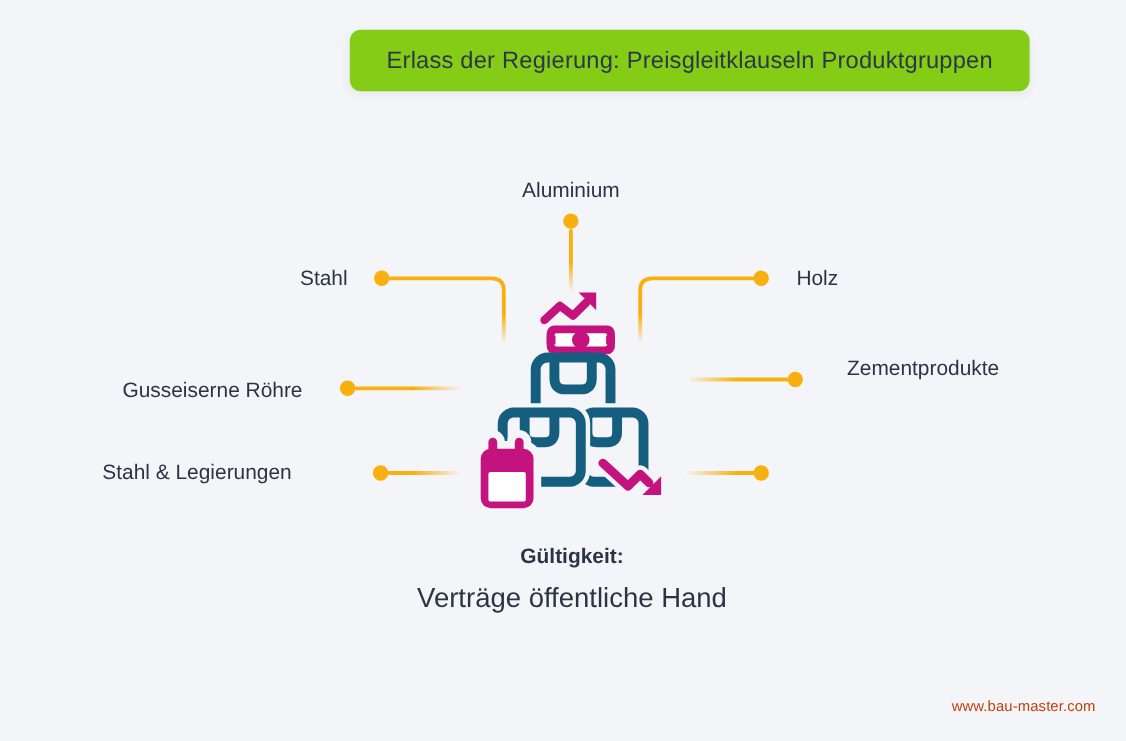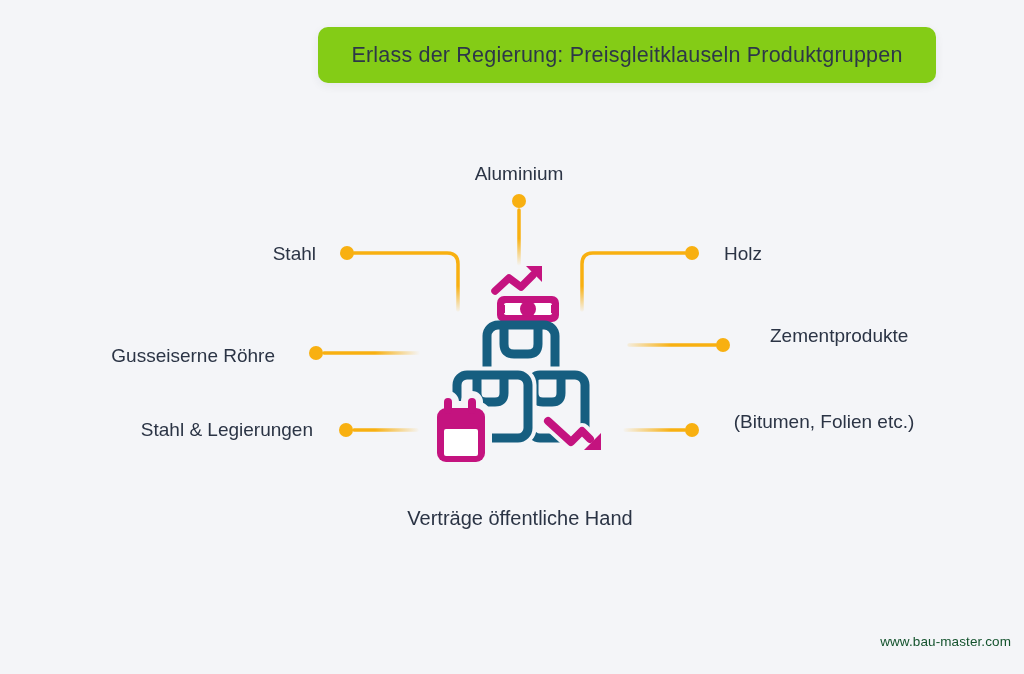--- a/index.html
+++ b/index.html
@@ -17,51 +17,50 @@
     font-size:21.5px;color:#2D3748;font-weight:500;letter-spacing:0.2px;white-space:nowrap;
   }
   .lbl{
     position:absolute;color:#2B3445;font-size:19px;font-weight:500;line-height:26px;white-space:nowrap;
   }
   #lbl-aluminium{left:419px;top:137px;width:200px;text-align:center;margin-top:24px;}
   #lbl-kupfer{left:116px;top:241px;width:200px;text-align:right;}
   #lbl-holz{left:724px;top:241px;width:200px;text-align:left;}
   #lbl-gusseiserne{left:55px;top:343px;width:220px;text-align:right;}
   #lbl-zement{left:770px;top:323px;width:220px;text-align:left;}
-  #lbl-stahl{left:93px;top:417px;width:220px;text-align:right;}
+  #lbl-stahl{left:93px;top:417px;width:220px;}
   #lbl-erdoel{left:699px;top:408px;width:250px;text-align:center;line-height:27px;}
   .overlay{position:absolute;left:0;top:0;pointer-events:none;}
   .center-icon{position:absolute;left:425px;top:258px;}
   .validity{
     position:absolute;left:320px;top:494px;width:400px;text-align:center;color:#2B3445;
   }
   .validity .v-heading{font-size:19px;font-weight:bold;line-height:26px;}
   .validity .v-range{font-size:21px;font-weight:bold;line-height:28px;margin-top:2px;}
-  .validity .v-note{font-size:20px;font-weight:normal;line-height:26px;margin-top:11px;}
+  .validity .v-note{font-size:25px;font-weight:normal;line-height:26px;margin-top:11px;}
   .footer-site{
-    position:absolute;right:13px;top:634px;font-size:13.5px;color:#14532d;letter-spacing:0.1px;
+    position:absolute;right:28px;top:634px;font-size:13.5px;color:#c2410c;letter-spacing:0.1px;
   }
 </style>
 </head>
 <body>
 
 <div class="canvas">
 
   <div class="title-card">
     <span class="title-text">Erlass der Regierung: Preisgleitklauseln Produktgruppen</span>
   </div>
 
   <div class="lbl" id="lbl-aluminium">Aluminium</div>
   <div class="lbl" id="lbl-kupfer">Stahl</div>
   <div class="lbl" id="lbl-holz">Holz</div>
   <div class="lbl" id="lbl-gusseiserne">Gusseiserne Röhre</div>
   <div class="lbl" id="lbl-zement">Zementprodukte</div>
   <div class="lbl" id="lbl-stahl">Stahl &amp; Legierungen</div>
   <div class="lbl" id="lbl-erdoel">
-    <div>(Bitumen, Folien etc.)</div>
   </div>
 
   <svg class="overlay" width="1024" height="674" viewBox="0 0 1024 674">
     <defs>
       <linearGradient id="gv1" gradientUnits="userSpaceOnUse" x1="0" y1="205" x2="0" y2="266">
         <stop offset="0" stop-color="#F8B011"></stop>
           <stop offset="0.55" stop-color="#F8B011"></stop>
         <stop offset="1" stop-color="#F8B011" stop-opacity="0"></stop>
       </linearGradient>
       <linearGradient id="gv2" gradientUnits="userSpaceOnUse" x1="0" y1="253" x2="0" y2="313">
@@ -163,18 +162,19 @@
     </g>
 
     <g>
       <path d="M123 163 L146 184 L157 173 L165 181" fill="none" stroke="#F4F5F8" stroke-width="16" stroke-linecap="round" stroke-linejoin="round"></path>
       <path d="M123 163 L146 184 L157 173 L165 181" fill="none" stroke="#C4137F" stroke-width="8" stroke-linecap="round" stroke-linejoin="round"></path>
       <polygon points="176,192 159,192 176,175" fill="#C4137F"></polygon>
     </g>
   </svg>
 
   <div class="validity">
+    <div class="v-heading">Gültigkeit:</div>
     <div class="v-note">Verträge öffentliche Hand</div>
   </div>
 
   <div class="footer-site">www.bau-master.com</div>
 
 </div>
 
 </body></html>

